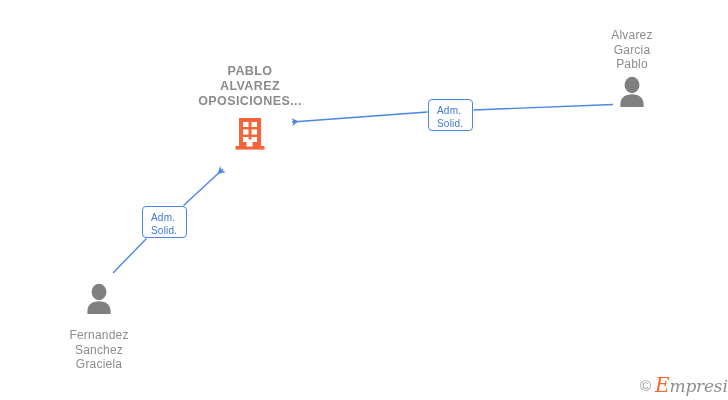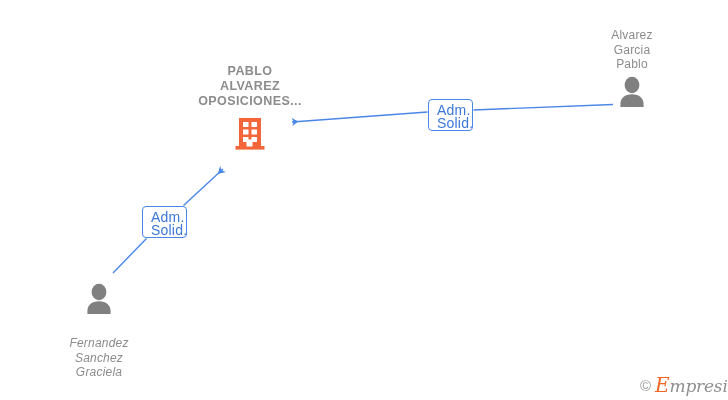--- a/index.html
+++ b/index.html
@@ -72,33 +72,32 @@
     top: 28px;
   }
   #person-right .person-label {
     margin-bottom: 4px;
   }
   #person-left {
     left: 29px;
     top: 283px;
   }
   #person-left .person-label {
-    margin-top: 21px;
-    font-style: italic;
+    margin-top: 13px;
   }
 
   
   .edge-label {
     position: absolute;
     box-sizing: border-box;
     border: 1px solid #4a86e8;
     border-radius: 4px;
     background: #ffffff;
     color: #3c78d8;
-    font-size: 14px;
+    font-size: 10px;
     line-height: 13px;
     padding: 4px 7px 4px 8px;
     text-align: left;
     white-space: pre-line;
     letter-spacing: 0.2px;
   }
   #edge-label-right {
     left: 428px;
     top: 99px;
     width: 45px;

